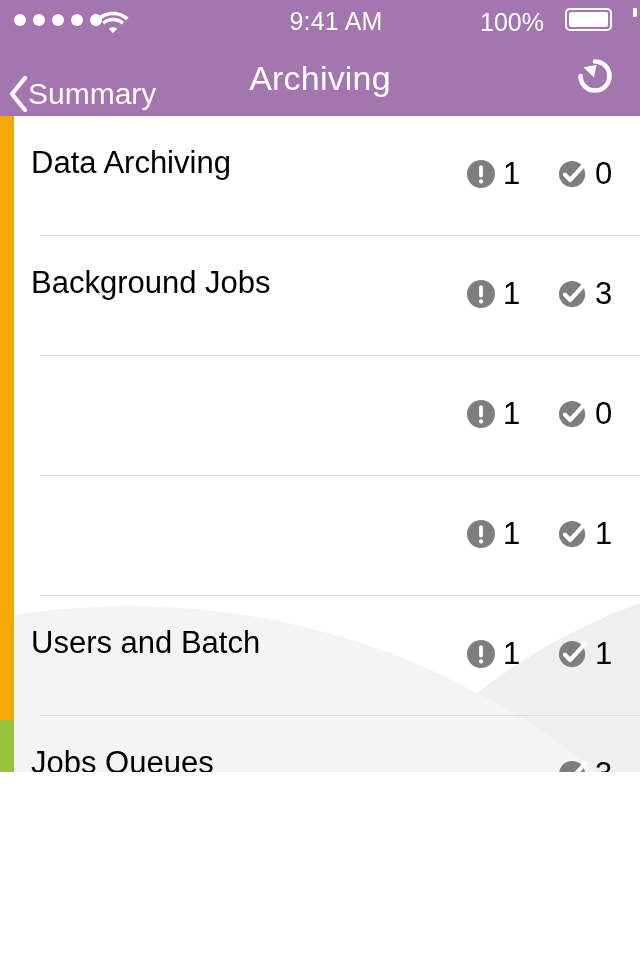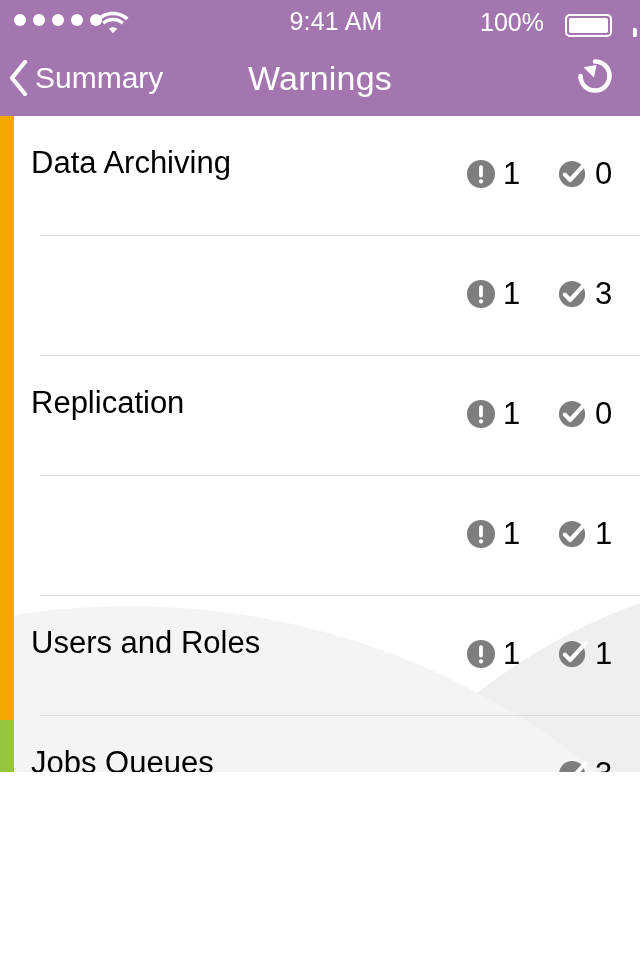--- a/index.html
+++ b/index.html
@@ -50,21 +50,21 @@
     left: 16px; top: 7px;
     width: 640px;
     text-align: center;
     font-size: 25px;
     letter-spacing: 0.2px;
   }
   #battery-group {
     position: absolute;
     right: 10px; top: 8px;
     display: flex;
-    align-items: flex-end;
+    align-items: flex-start;
     gap: 21px;
   }
   #battery-pct {
     font-size: 25px;
   }
   #battery-shell {
     position: relative;
     width: 47px; height: 23px;
     border: 2.5px solid #ffffff;
     border-radius: 5px;
@@ -91,25 +91,24 @@
   #nav-bar {
     position: absolute;
     left: 0; top: 40px;
     width: 640px;
     height: 76px;
     background: #A476AF;
     color: #ffffff;
   }
   #back-button {
     position: absolute;
-    left: 8px; top: 0;
+    left: 8px; top: 16px;
     height: 76px;
     display: flex;
     align-items: center;
-    gap: 7px;
     cursor: pointer;
   }
   #back-chevron { width: 20px; height: 36px; }
   #back-label {
     font-size: 30px;
     font-weight: 400;
   }
   #nav-title {
     position: absolute;
     left: 0; top: 0;
@@ -261,21 +260,21 @@
 
     <div id="back-button">
       <span id="back-chevron">
         <svg viewBox="0 0 20 36" width="20" height="36" aria-hidden="true">
           <path d="M17 2 L4 18 L17 34" fill="none" stroke="#ffffff" stroke-width="4.2" stroke-linecap="round" stroke-linejoin="round"></path>
         </svg>
       </span>
       <span id="back-label">Summary</span>
     </div>
 
-    <div id="nav-title">Warnings</div>
+    <div id="nav-title">Archiving</div>
 
     <div id="refresh-button">
       <span>
         <svg viewBox="0 0 44 44" width="44" height="44" aria-hidden="true">
           <path d="M22 7.5 A14.5 14.5 0 1 1 7.5 22" fill="none" stroke="#ffffff" stroke-width="4.6" stroke-linecap="round"></path>
           <path d="M10.5 13.2 L23.5 11.0 L21.0 23.6 Z" fill="#ffffff"></path>
         </svg>
       </span>
     </div>
   </div>
@@ -309,20 +308,21 @@
               <svg class="metric-icon" viewBox="0 0 32 32" aria-hidden="true">
                 <circle cx="15" cy="16" r="14" fill="#7E7E7E"></circle>
                 <path d="M7.4 16.6 L13.0 22.4 L29.2 4.6" fill="none" stroke="#ffffff" stroke-width="4.4" stroke-linecap="round" stroke-linejoin="round"></path>
               </svg>
             </span>
             <span class="metric-value">0</span>
           </div>
           <div class="row-divider"></div>
         </div>
         <div class="row">
+          <div class="row-label">Background Jobs</div>
           <div class="metric metric-warning">
             <span>
               <svg class="metric-icon" viewBox="0 0 30 30" aria-hidden="true">
                 <circle cx="15" cy="15" r="14" fill="#7E7E7E"></circle>
                 <rect x="13.1" y="6.2" width="3.8" height="12.2" rx="1.9" fill="#ffffff"></rect>
                 <circle cx="15" cy="22.4" r="2.1" fill="#ffffff"></circle>
               </svg>
             </span>
             <span class="metric-value">1</span>
           </div>
@@ -331,21 +331,20 @@
               <svg class="metric-icon" viewBox="0 0 32 32" aria-hidden="true">
                 <circle cx="15" cy="16" r="14" fill="#7E7E7E"></circle>
                 <path d="M7.4 16.6 L13.0 22.4 L29.2 4.6" fill="none" stroke="#ffffff" stroke-width="4.4" stroke-linecap="round" stroke-linejoin="round"></path>
               </svg>
             </span>
             <span class="metric-value">3</span>
           </div>
           <div class="row-divider"></div>
         </div>
         <div class="row">
-          <div class="row-label">Replication</div>
           <div class="metric metric-warning">
             <span>
               <svg class="metric-icon" viewBox="0 0 30 30" aria-hidden="true">
                 <circle cx="15" cy="15" r="14" fill="#7E7E7E"></circle>
                 <rect x="13.1" y="6.2" width="3.8" height="12.2" rx="1.9" fill="#ffffff"></rect>
                 <circle cx="15" cy="22.4" r="2.1" fill="#ffffff"></circle>
               </svg>
             </span>
             <span class="metric-value">1</span>
           </div>
@@ -376,21 +375,21 @@
               <svg class="metric-icon" viewBox="0 0 32 32" aria-hidden="true">
                 <circle cx="15" cy="16" r="14" fill="#7E7E7E"></circle>
                 <path d="M7.4 16.6 L13.0 22.4 L29.2 4.6" fill="none" stroke="#ffffff" stroke-width="4.4" stroke-linecap="round" stroke-linejoin="round"></path>
               </svg>
             </span>
             <span class="metric-value">1</span>
           </div>
           <div class="row-divider"></div>
         </div>
         <div class="row">
-          <div class="row-label">Users and Roles</div>
+          <div class="row-label">Users and Batch</div>
           <div class="metric metric-warning">
             <span>
               <svg class="metric-icon" viewBox="0 0 30 30" aria-hidden="true">
                 <circle cx="15" cy="15" r="14" fill="#7E7E7E"></circle>
                 <rect x="13.1" y="6.2" width="3.8" height="12.2" rx="1.9" fill="#ffffff"></rect>
                 <circle cx="15" cy="22.4" r="2.1" fill="#ffffff"></circle>
               </svg>
             </span>
             <span class="metric-value">1</span>
           </div>

